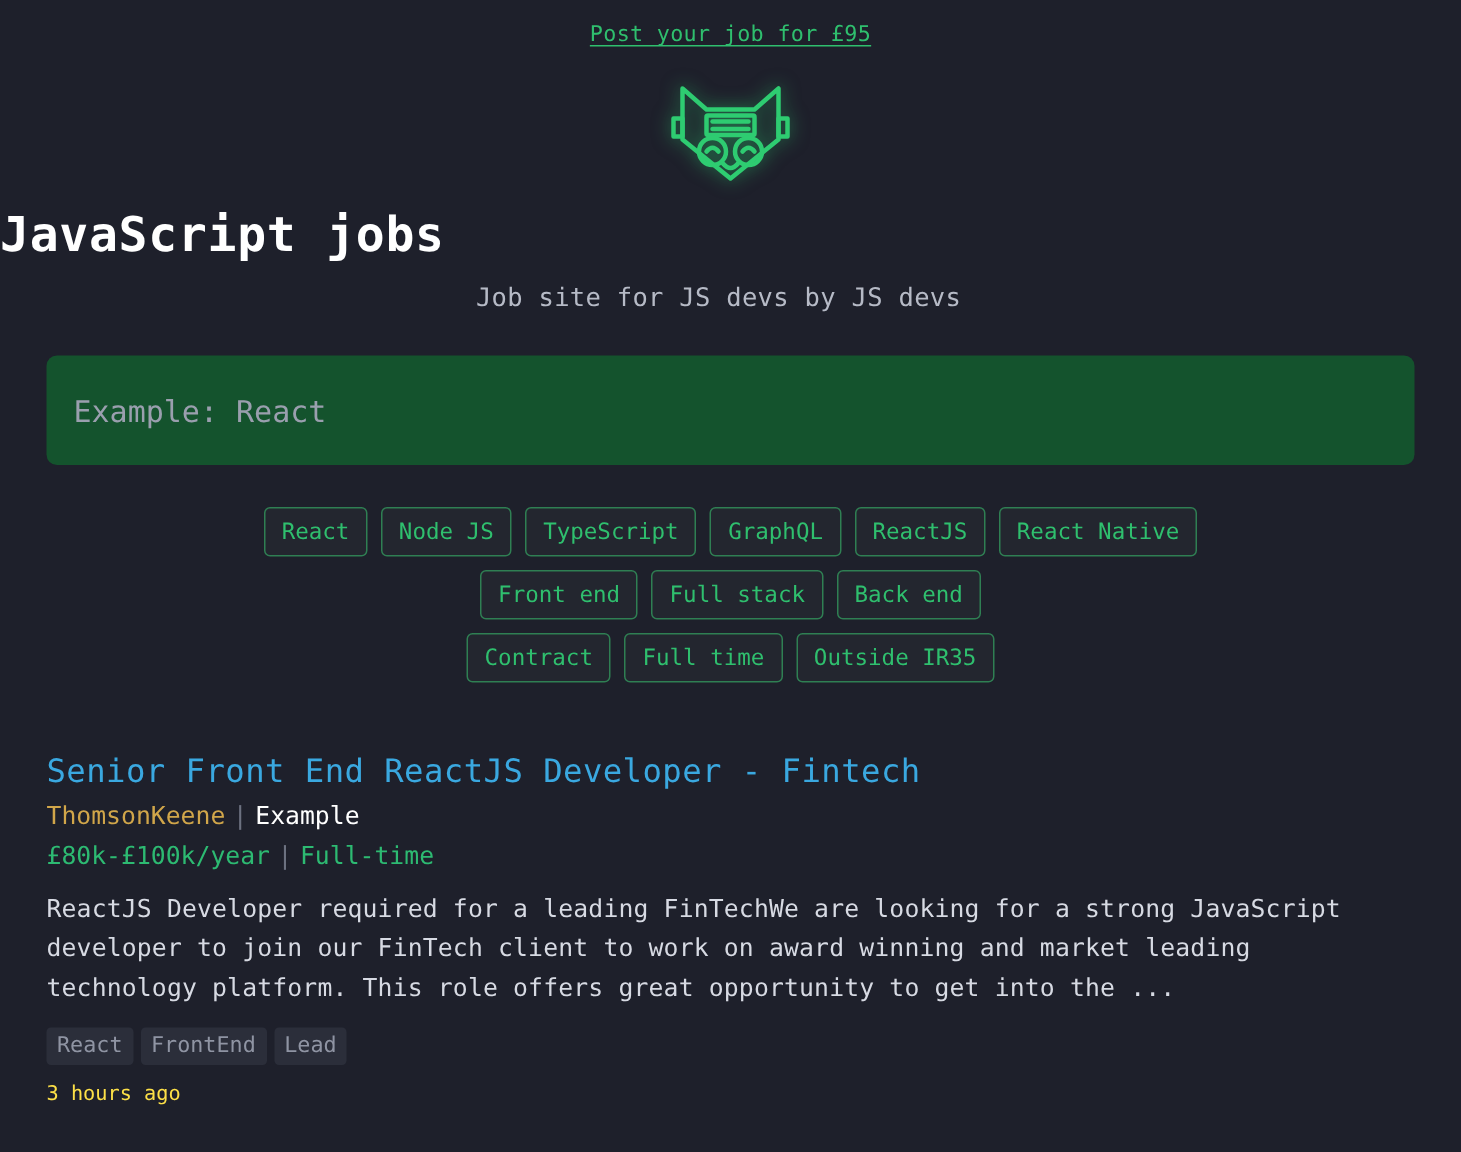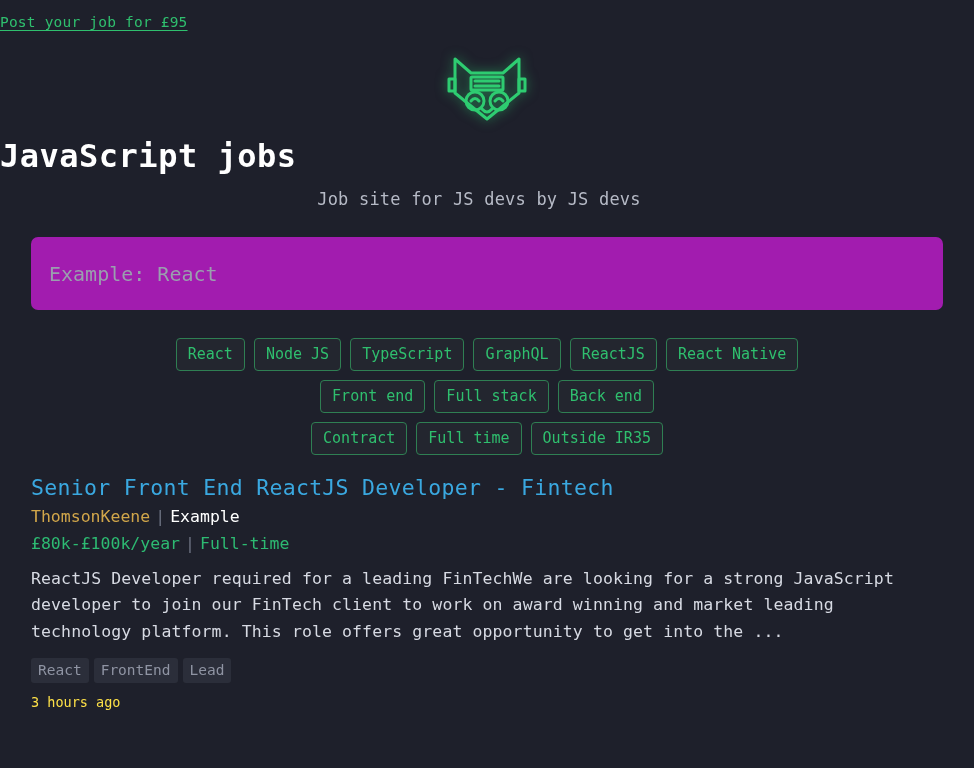--- a/index.html
+++ b/index.html
@@ -7,20 +7,21 @@
     margin: 0; padding: 0;
     width: 974px; height: 768px;
     background: #1e202b;
     font-family: "DejaVu Sans Mono", "Liberation Mono", monospace;
     overflow: hidden;
   }
   .page { width: 974px; min-height: 768px; background: #1e202b; }
 
   
   .topbar {
+    text-align: center;
     padding-top: 12px;
   }
   .post-link {
     color: #2fbf6e;
     font-size: 14.5px;
     text-decoration: underline;
     text-underline-offset: 3px;
     letter-spacing: 0.2px;
     cursor: pointer;
     display: inline-block;
@@ -50,21 +51,21 @@
     font-size: 17px;
     margin: 14px 16px 0 0;
     letter-spacing: 0.2px;
   }
 
   
   .search-wrap { padding: 0 31px; margin-top: 28px; }
   .search-input {
     width: 100%;
     height: 73px;
-    background: #a21caf;
+    background: #14532d;
     border: none;
     border-radius: 7px;
     color: #e7e9ef;
     font-family: "DejaVu Sans Mono", "Liberation Mono", monospace;
     font-size: 20px;
     padding: 0 18px;
     outline: none;
   }
   .search-input::placeholder { color: #9a9fae; opacity: 1; }
 
@@ -83,21 +84,21 @@
     color: #2fbf6e;
     font-family: "DejaVu Sans Mono", "Liberation Mono", monospace;
     font-size: 15px;
     padding: 6px 11px 7px 11px;
     cursor: pointer;
     line-height: 1.2;
     white-space: nowrap;
   }
 
   
-  .job-list { margin-top: 20px; padding: 0 31px; }
+  .job-list { margin-top: 47px; padding: 0 31px; }
   .job-card { padding-bottom: 10px; }
   .job-title {
     color: #3aa8e0;
     font-size: 21.5px;
     letter-spacing: 0.3px;
     margin: 0 0 6px 0;
     cursor: pointer;
     display: inline-block;
   }
   .job-meta {

